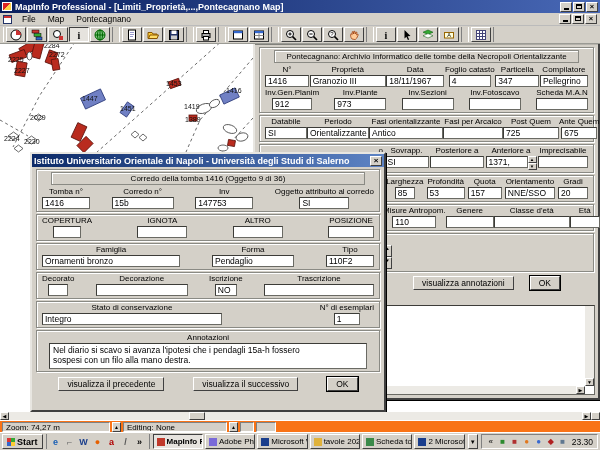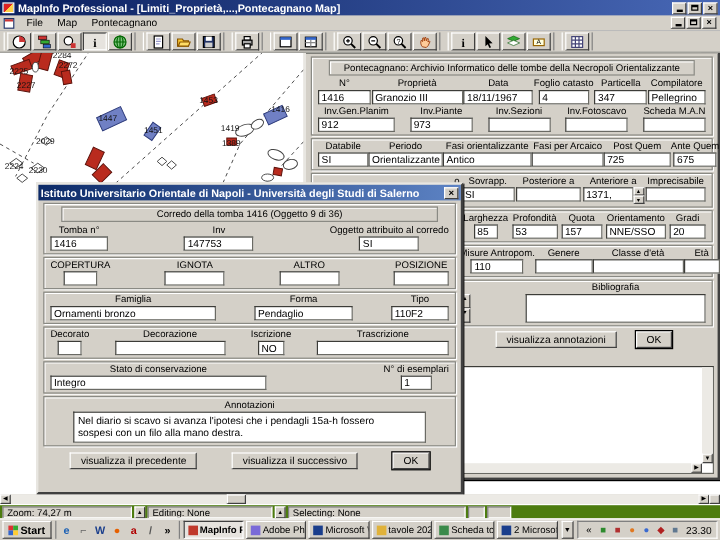--- a/index.html
+++ b/index.html
@@ -51,40 +51,40 @@
 .frow{display:flex;justify-content:space-between;align-items:flex-start;padding:1px 5px}
 .fld{display:flex;flex-direction:column;align-items:center}
 .fld.cut{align-items:flex-end;visibility:visible}
 .flbl{font-size:8px;height:8px;line-height:8px;margin-bottom:1px;white-space:nowrap}
 .finp{height:12px;font-size:8.5px;line-height:11px;padding:0 2px}
 .farea{height:24px;font-size:8.5px;line-height:9px;padding:0 2px;white-space:normal}
 .fwrap{display:flex;align-items:stretch}
 .spin{width:9px;display:flex;flex-direction:column}
 .spin b{flex:1;font-size:4.5px;line-height:5px;text-align:center;font-weight:normal;
   border:1px solid;border-color:#fff #404040 #404040 #fff;background:#d4d0c8}
-.note{margin:1px 24px;background:#fff;border:1px solid #6a6a64;border-top-color:#3c3c38;border-left-color:#3c3c38;
+.note{margin:1px 12px;background:#fff;border:1px solid #6a6a64;border-top-color:#3c3c38;border-left-color:#3c3c38;
   height:26px;font-size:8.5px;line-height:10px;padding:1px 3px;white-space:pre-line;overflow:hidden}
 .btn95{height:14px;font-size:8.5px;line-height:12px;padding:0 8px;text-align:center;
   border:1px solid;border-color:#fff #404040 #404040 #fff;background:#d4d0c8}
 .btn95.default{outline:1px solid #000}
 #dlg1-btns{display:flex;justify-content:flex-end;gap:16px;padding:2px 38px 2px 0}
 #dlg2-btns{display:flex;justify-content:space-around;padding:3px 12px}
 #wpanel{position:absolute;left:3px;right:3px;bottom:3px;height:90px;background:#fff;
   border:1px solid #6a6a64;border-top-color:#3c3c38;border-left-color:#3c3c38}
 .vscroll{position:absolute;right:0;top:0;bottom:8px;width:9px;background:#eceae5}
 .hscroll2{position:absolute;left:0;right:9px;bottom:0;height:8px;background:#eceae5;display:flex;justify-content:flex-end}
 .sbtn{width:9px;height:8px;font-size:5px;line-height:6px;text-align:center;
   border:1px solid;border-color:#fff #404040 #404040 #fff;background:#d4d0c8}
 .vscroll .sbtn{position:absolute;bottom:0;left:0}
 
 #maphscroll{position:absolute;left:0;top:412px;width:600px;height:8px;z-index:7;background:#eceae5;display:flex}
 #maphscroll .thumb{width:16px;height:8px;margin-left:180px;
   border:1px solid;border-color:#fff #404040 #404040 #fff;background:#d4d0c8}
 #maphscroll .rbtn{margin-left:auto}
-#statusbar{position:absolute;left:0;top:420px;width:600px;height:12px;z-index:10;background:#4d7c0f;
+#statusbar{position:absolute;left:0;top:420px;width:600px;height:12px;z-index:10;background:#f97316;
   display:flex;align-items:center;gap:2px;padding:1px 2px;border-top:1px solid #fff}
 .spanel{height:10px;font-size:8px;line-height:9px;padding:0 3px;white-space:nowrap;overflow:hidden}
 .sspin{width:9px;height:10px;font-size:5px;line-height:8px;text-align:center}
 #taskbar{position:absolute;left:0;top:432px;width:600px;height:18px;z-index:10;background:#d4d0c8;
   border-top:1px solid #fff;display:flex;align-items:center;gap:3px;padding:1px 2px}
 #startbtn{height:15px;display:flex;align-items:center;gap:2px;padding:0 4px;font-weight:bold;font-size:9px}
 .flag{display:grid;grid-template-columns:4px 4px;grid-template-rows:4px 4px;gap:0px}
 .flag i{display:block}
 #qlaunch{display:flex;gap:2px;align-items:center;border-left:1px solid #808080;border-right:1px solid #808080;padding:0 3px;height:15px}
 .qico{width:12px;height:12px;font-size:9px;font-weight:bold;line-height:12px;text-align:center}
@@ -358,21 +358,21 @@
               <div class="flbl">Compilatore</div>
               <div class="fwrap">
                 <div class="inp finp" style="width:48px">Pellegrino</div>
               </div>
             </div>
           </div>
           <div class="frow">
             <div class="fld">
               <div class="flbl">Inv.Gen.Planim</div>
               <div class="fwrap">
-                <div class="inp finp" style="width:64px">912</div>
+                <div class="inp finp" style="width:40px">912</div>
               </div>
             </div>
             <div class="fld">
               <div class="flbl">Inv.Piante</div>
               <div class="fwrap">
                 <div class="inp finp" style="width:52px">973</div>
               </div>
             </div>
             <div class="fld">
               <div class="flbl">Inv.Sezioni</div>
@@ -549,26 +549,20 @@
         <div class="grp">
           <div class="frow">
             <div class="fld">
               <div class="flbl">Annotazioni</div>
               <div class="fwrap">
                 <div class="inp farea" style="width:118px"></div>
                 <div class="spin">
                   <b>▲</b>
                   <b>▼</b>
                 </div>
-              </div>
-            </div>
-            <div class="fld">
-              <div class="flbl">Bibliografia</div>
-              <div class="fwrap">
-                <div class="inp farea" style="width:150px"></div>
               </div>
             </div>
           </div>
         </div>
       </div>
     <div id="dlg1-btns">
         <button class="btn95">visualizza annotazioni</button>
         <button class="btn95 default">OK</button>
       </div>
     <div id="wpanel">
@@ -590,20 +584,26 @@
         <div class="grp">
           <div class="grp-head">Corredo della tomba 1416 (Oggetto 9 di 36)</div>
           <div class="frow">
             <div class="fld">
               <div class="flbl">Tomba n°</div>
               <div class="fwrap">
                 <div class="inp finp" style="width:48px">1416</div>
               </div>
             </div>
             <div class="fld">
+              <div class="flbl">Corredo n°</div>
+              <div class="fwrap">
+                <div class="inp finp" style="width:62px">15b</div>
+              </div>
+            </div>
+            <div class="fld">
               <div class="flbl">Inv</div>
               <div class="fwrap">
                 <div class="inp finp" style="width:58px">147753</div>
               </div>
             </div>
             <div class="fld">
               <div class="flbl">Oggetto attribuito al corredo</div>
               <div class="fwrap">
                 <div class="inp finp" style="width:50px">SI</div>
               </div>
@@ -722,21 +722,20 @@
     <span class="thumb"></span>
     <span class="sbtn rbtn">▶</span>
     <span class="sbtn"></span>
   </div>
 
   <div id="statusbar">
     <span class="spanel sunk" style="width:108px">Zoom: 74,27 m</span>
     <span class="sspin raised">▲</span>
     <span class="spanel sunk" style="width:104px">Editing: None</span>
     <span class="sspin raised">▲</span>
-    <span class="spanel sunk" style="width:148px">Selecting: None</span>
     <span class="spanel sunk" style="width:14px"></span>
     <span class="spanel sunk" style="width:20px"></span>
   </div>
 
   <div id="taskbar">
     <span id="startbtn" class="raised">
       <span class="flag">
         <i style="background:#d33"></i>
           <i style="background:#3a3"></i>
           <i style="background:#36c"></i>

